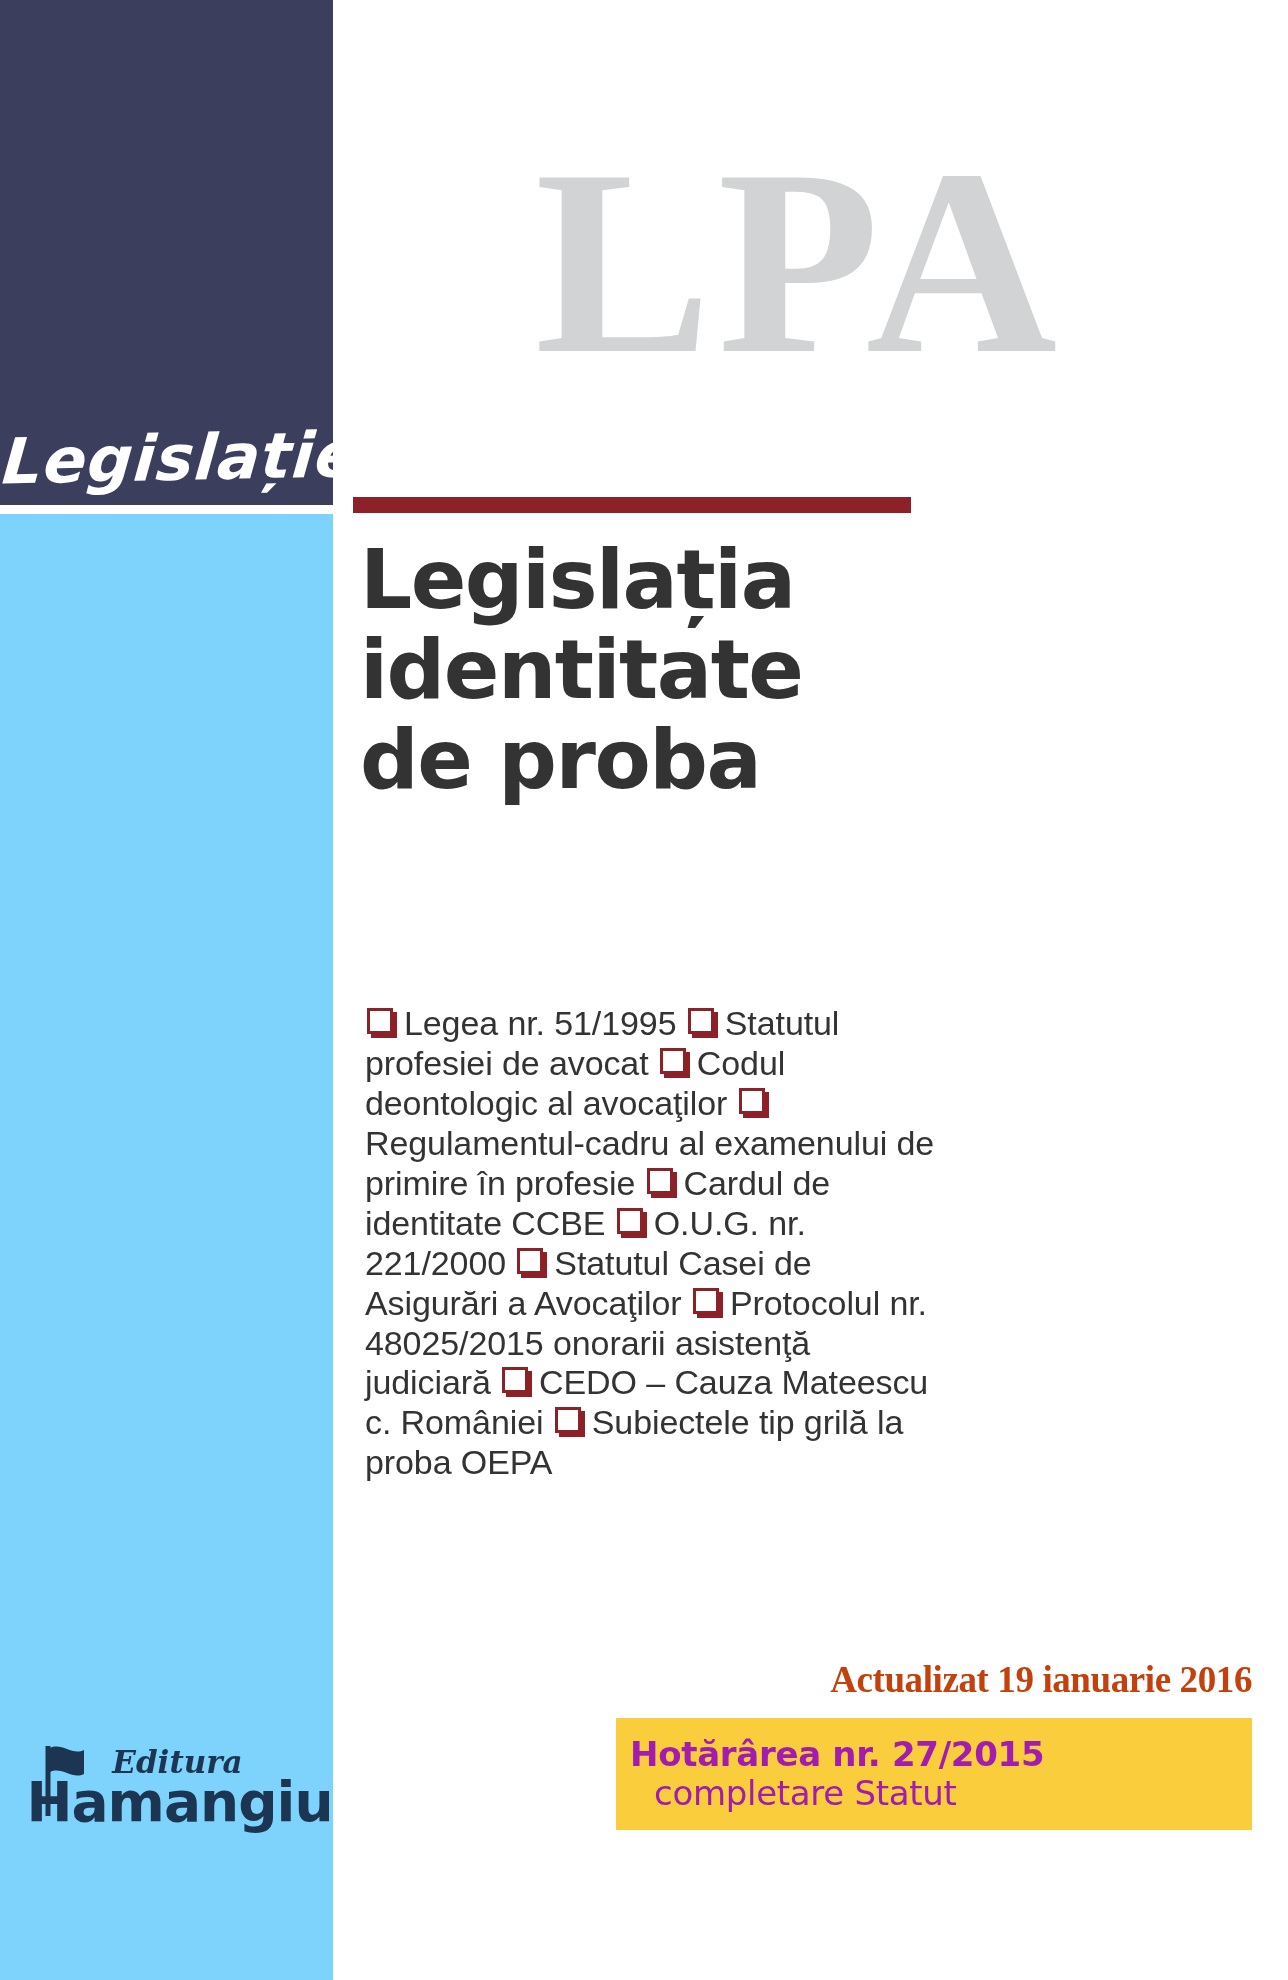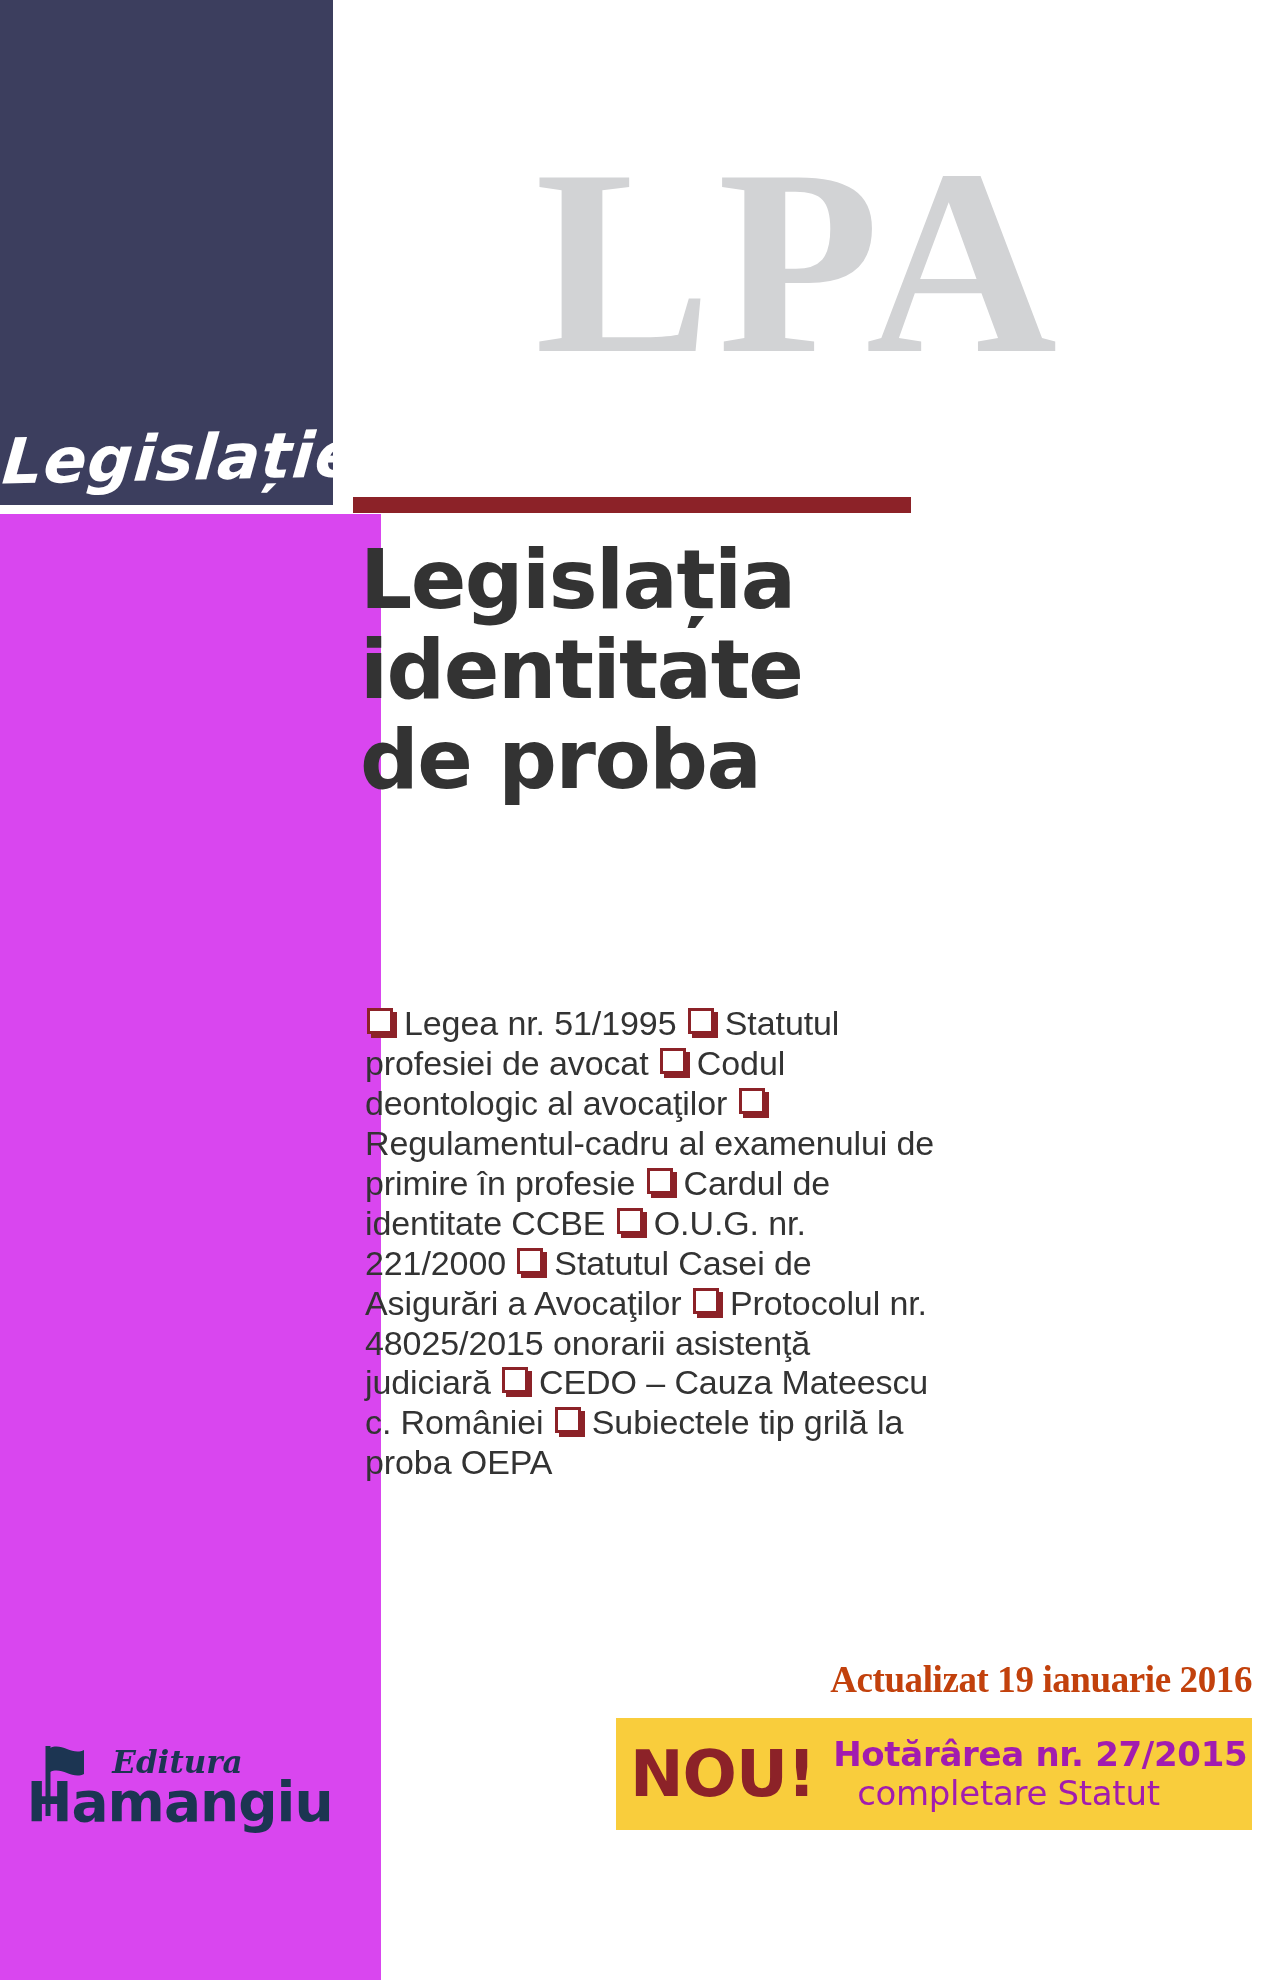--- a/index.html
+++ b/index.html
@@ -31,22 +31,22 @@
     font-family:"DejaVu Sans", sans-serif;
     font-size:63px;
     font-style:italic;
     font-weight:bold;
     letter-spacing:1px;
     transform:skewX(-6deg) rotate(-1.2deg);
     transform-origin:center bottom;
     white-space:nowrap;
   }
   .green-panel{
-    position:absolute;left:0;top:514px;width:381px;height:1466px;
-    background:#d946ef;
+    position:absolute;left:0;top:514px;width:333px;height:1466px;
+    background:#7dd3fc;
   }
 
   
   .publisher{
     position:absolute;left:0;bottom:150px;width:333px;
     text-align:center;
     color:#1c3552;
   }
   .pub-top{
     font-family:"DejaVu Serif", serif;
@@ -212,21 +212,20 @@
       <div>Legislația</div>
       <div>identitate</div>
       <div>de proba</div>
     </div>
 
     <div class="contents" id="contents-list"><span class="b"></span><span>Legea nr. 51/1995 </span><span class="b"></span><span>Statutul profesiei de avocat </span><span class="b"></span><span>Codul deontologic al avocaţilor </span><span class="b"></span><span>Regulamentul-cadru al examenului de primire în profesie </span><span class="b"></span><span>Cardul de identitate CCBE </span><span class="b"></span><span>O.U.G. nr. 221/2000 </span><span class="b"></span><span>Statutul Casei de Asigurări a Avocaţilor </span><span class="b"></span><span>Protocolul nr. 48025/2015 onorarii asistenţă judiciară </span><span class="b"></span><span>CEDO – Cauza Mateescu c. României </span><span class="b"></span><span>Subiectele tip grilă la proba OEPA </span></div>
 
     <div class="actualizat">Actualizat 19 ianuarie 2016</div>
 
     <div class="nou-box">
-      <div class="nou-word">NOU!</div>
       <div class="nou-text">
         <span class="l1">Hotărârea nr. 27/2015</span>
         <span class="l2">completare Statut</span>
       </div>
     </div>
 
   </div>
 </div>
 
 </body></html>

